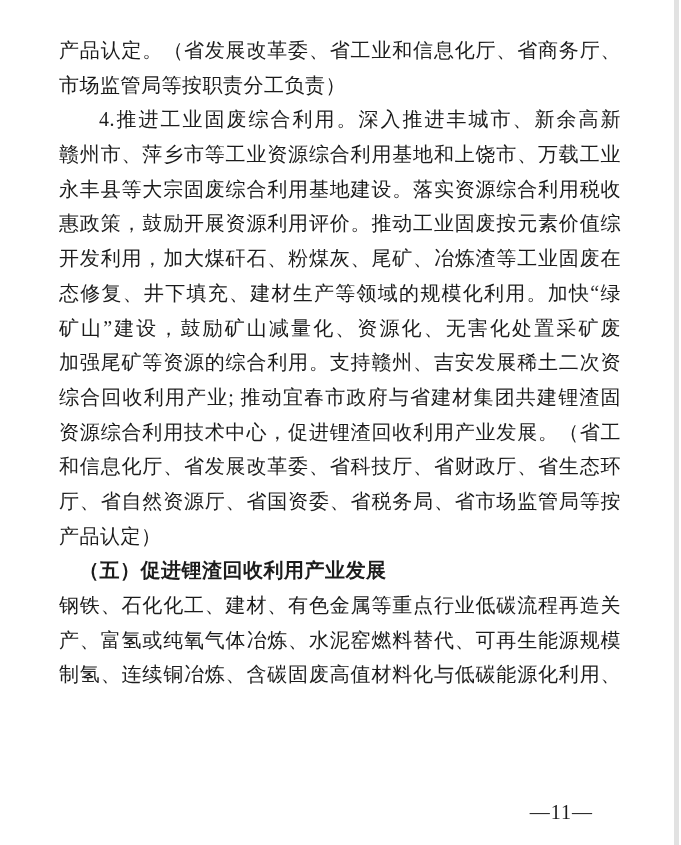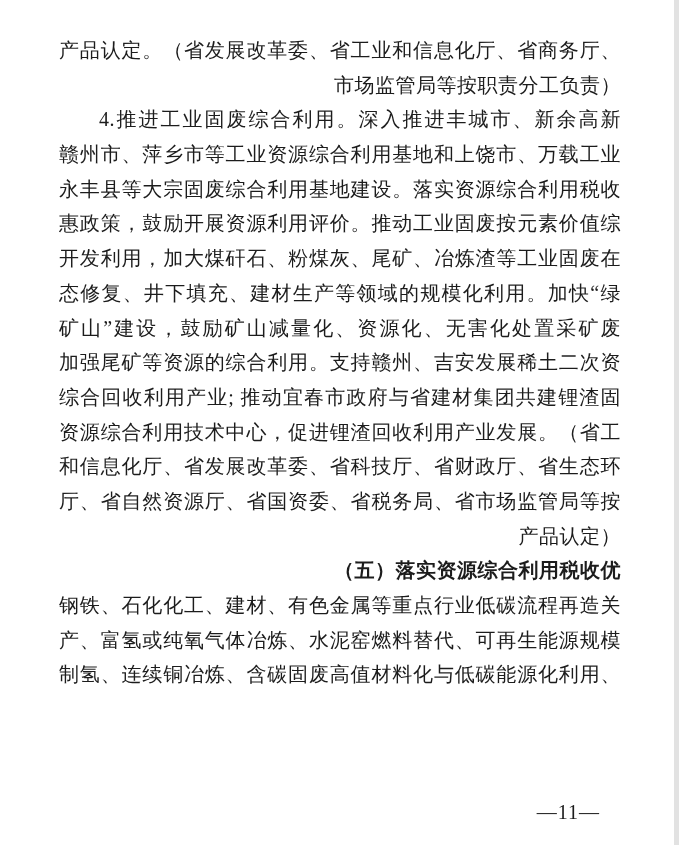--- a/index.html
+++ b/index.html
@@ -22,41 +22,41 @@
     position: absolute;
     left: 59px;
     top: 33px;
     width: 562px;
   }
   .line {
     font-size: 20px;
     line-height: 34.7px;
     height: 34.7px;
     white-space: nowrap;
-    text-align: right;
+    text-align: left;
     letter-spacing: 0.5px;
   }
   .line.justify {
     white-space: normal;
     text-align: justify;
     text-align-last: justify;
     text-justify: inter-character;
     overflow: hidden;
   }
   .line.indent {
     text-indent: 2em;
   }
   .line.heading {
     text-indent: 1em;
     font-weight: 700;
   }
   .footer {
     position: absolute;
     top: 797px;
-    right: 81px;
+    right: 88px;
     font-size: 20px;
     line-height: 30px;
     color: #1c1c1c;
     letter-spacing: 1px;
   }
   .right-strip {
     position: absolute;
     top: 0;
     right: 2px;
     width: 5px;
@@ -77,20 +77,20 @@
       <div class="line justify">惠政策，鼓励开展资源利用评价。推动工业固废按元素价值综合</div>
       <div class="line justify">开发利用，加大煤矸石、粉煤灰、尾矿、冶炼渣等工业固废在生</div>
       <div class="line justify">态修复、井下填充、建材生产等领域的规模化利用。加快“绿色</div>
       <div class="line justify">矿山”建设，鼓励矿山减量化、资源化、无害化处置采矿废石，</div>
       <div class="line justify">加强尾矿等资源的综合利用。支持赣州、吉安发展稀土二次资源</div>
       <div class="line justify">综合回收利用产业; 推动宜春市政府与省建材集团共建锂渣固废</div>
       <div class="line justify">资源综合利用技术中心，促进锂渣回收利用产业发展。（省工业</div>
       <div class="line justify">和信息化厅、省发展改革委、省科技厅、省财政厅、省生态环境</div>
       <div class="line justify">厅、省自然资源厅、省国资委、省税务局、省市场监管局等按职</div>
       <div class="line">产品认定）</div>
-      <div class="line heading">（五）落实资源综合利用税收优</div>
+      <div class="line heading">（五）促进锂渣回收利用产业发展</div>
       <div class="line justify">钢铁、石化化工、建材、有色金属等重点行业低碳流程再造关键</div>
       <div class="line justify">产、富氢或纯氧气体冶炼、水泥窑燃料替代、可再生能源规模化</div>
       <div class="line justify">制氢、连续铜冶炼、含碳固废高值材料化与低碳能源化利用、锂</div>
     </div>
   <div class="footer">—11—</div>
   <div class="right-strip"></div>
 </div>
 
 </body></html>

